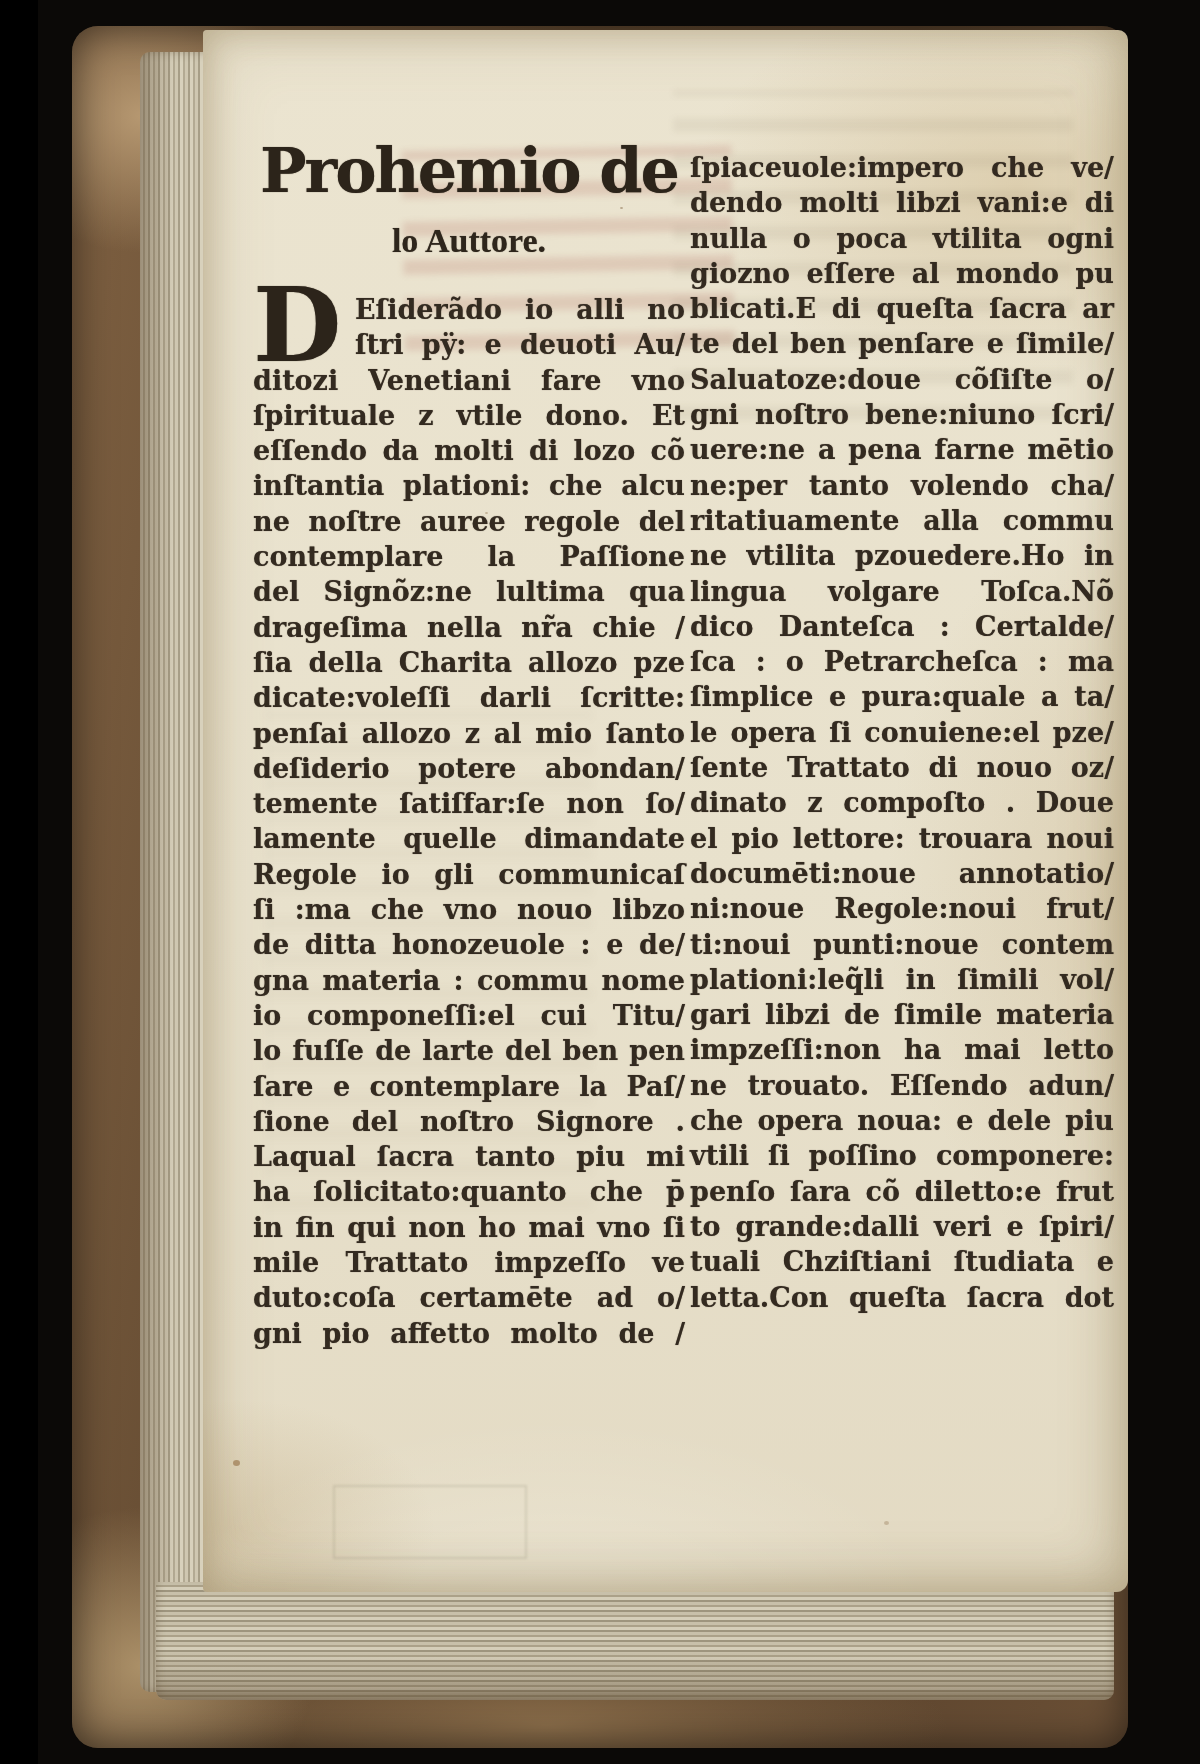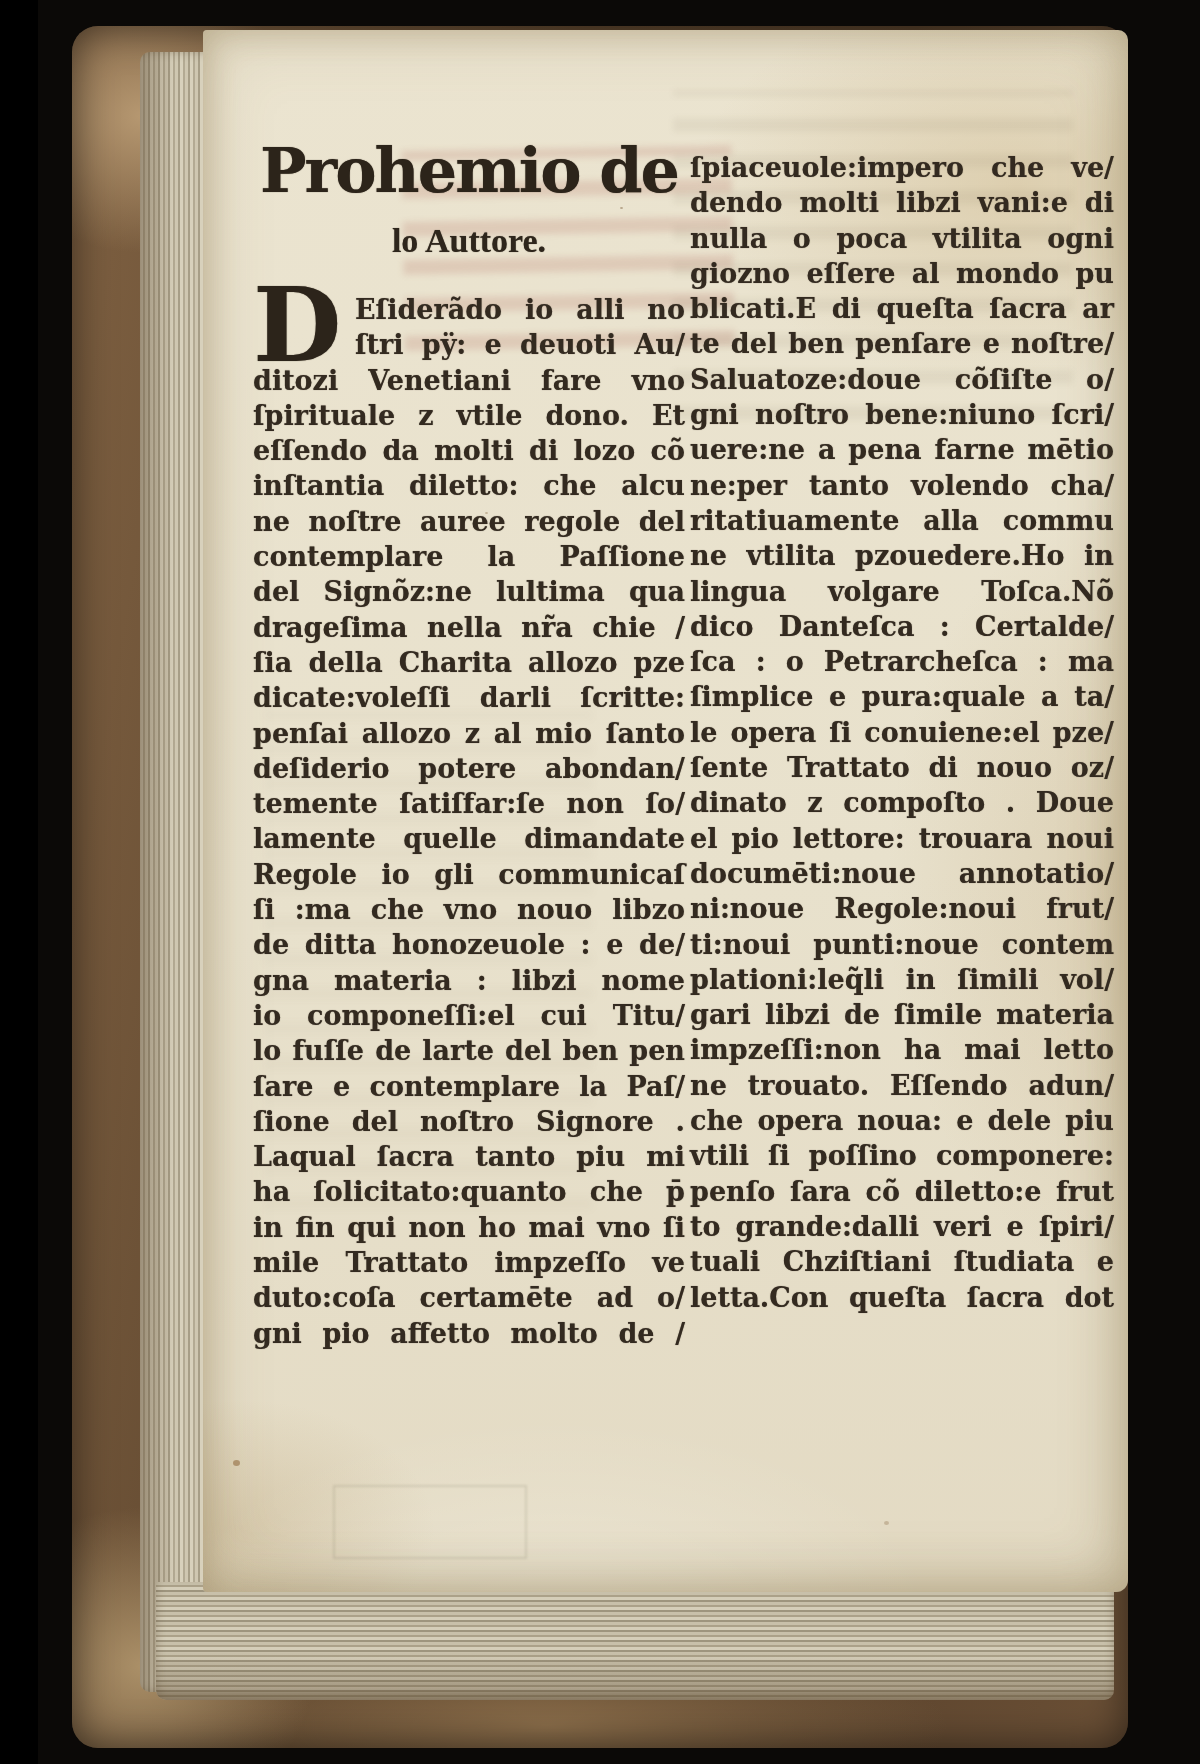--- a/index.html
+++ b/index.html
@@ -79,56 +79,56 @@
     <div class="subtitle ink">lo Auttore.</div>
 
     <div class="col col-left ink">
       <div class="dropcap">D</div>
       <div class="lines">
           <div class="tline">Eſiderãdo io alli no</div>
           <div class="tline">ſtri pÿ: e deuoti Au/</div>
           <div class="tline">ditozi Venetiani fare vno</div>
           <div class="tline">ſpirituale z vtile dono. Et</div>
           <div class="tline">eſſendo da molti di lozo cõ</div>
-          <div class="tline">inſtantia diletto: che alcu</div>
+          <div class="tline">inſtantia plationi: che alcu</div>
           <div class="tline">ne noſtre auree regole del</div>
           <div class="tline">contemplare la Paſſione</div>
           <div class="tline">del Signõz:ne lultima qua</div>
           <div class="tline">drageſima nella nr̃a chie /</div>
           <div class="tline">ſia della Charita allozo pze</div>
           <div class="tline">dicate:voleſſi darli ſcritte:</div>
           <div class="tline">penſai allozo z al mio ſanto</div>
           <div class="tline">deſiderio potere abondan/</div>
           <div class="tline">temente ſatiſfar:ſe non ſo/</div>
           <div class="tline">lamente quelle dimandate</div>
           <div class="tline">Regole io gli communicaſ</div>
           <div class="tline">ſi :ma che vno nouo libzo</div>
           <div class="tline">de ditta honozeuole : e de/</div>
-          <div class="tline">gna materia : libzi nome</div>
+          <div class="tline">gna materia : commu nome</div>
           <div class="tline">io componeſſi:el cui Titu/</div>
           <div class="tline">lo fuſſe de larte del ben pen</div>
           <div class="tline">ſare e contemplare la Paſ/</div>
           <div class="tline">ſione del noſtro Signore .</div>
           <div class="tline">Laqual ſacra tanto piu mi</div>
           <div class="tline">ha ſolicitato:quanto che p̄</div>
           <div class="tline">in fin qui non ho mai vno ſi</div>
           <div class="tline">mile Trattato impzeſſo ve</div>
           <div class="tline">duto:coſa certamēte ad o/</div>
           <div class="tline">gni pio affetto molto de /</div>
         </div>
     </div>
 
     <div class="col col-right ink">
       <div class="lines">
           <div class="tline">ſpiaceuole:impero che ve/</div>
           <div class="tline">dendo molti libzi vani:e di</div>
           <div class="tline">nulla o poca vtilita ogni</div>
           <div class="tline">giozno eſſere al mondo pu</div>
           <div class="tline">blicati.E di queſta ſacra ar</div>
-          <div class="tline">te del ben penſare e noſtre/</div>
+          <div class="tline">te del ben penſare e ſimile/</div>
           <div class="tline">Saluatoze:doue cõſiſte o/</div>
           <div class="tline">gni noſtro bene:niuno ſcri/</div>
           <div class="tline">uere:ne a pena farne mētio</div>
           <div class="tline">ne:per tanto volendo cha/</div>
           <div class="tline">ritatiuamente alla commu</div>
           <div class="tline">ne vtilita pzouedere.Ho in</div>
           <div class="tline">lingua volgare Toſca.Nõ</div>
           <div class="tline">dico Danteſca : Certalde/</div>
           <div class="tline">ſca : o Petrarcheſca : ma</div>
           <div class="tline">ſimplice e pura:quale a ta/</div>

